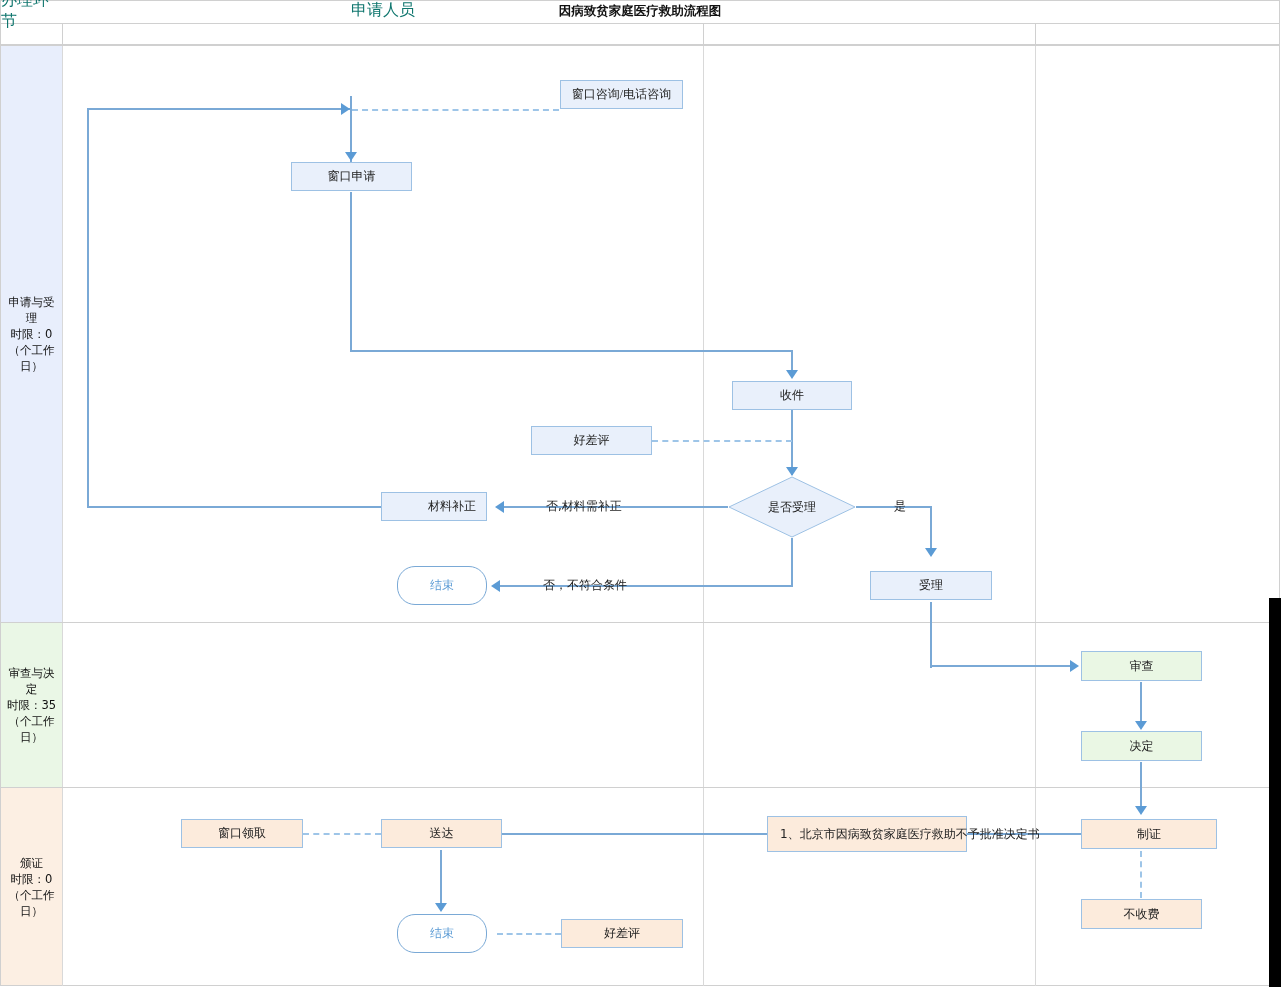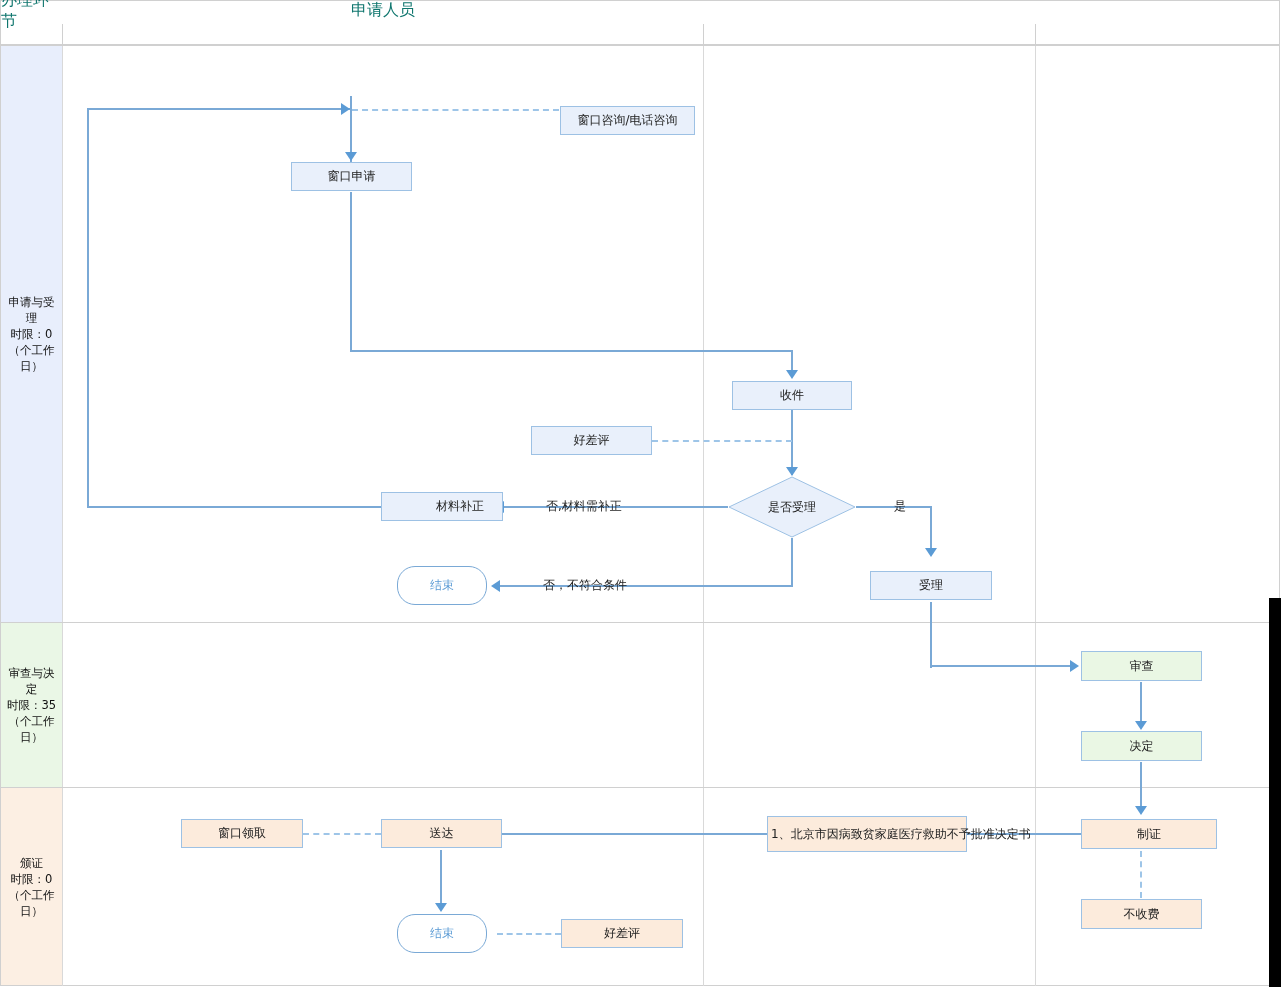--- a/index.html
+++ b/index.html
@@ -55,20 +55,21 @@
   .edge-label{position:absolute;font-size:12px;color:#222;background:transparent;white-space:nowrap;}
 
   .scroll-strip{position:absolute;background:#000;}
 </style>
 </head>
 <body>
 
 <div id="page">
   <div class="frame"></div>
 
+  <div class="title-bar">因病致贫家庭医疗救助流程图</div>
 
   <div class="hdr-row"></div>
   <div class="hdr-cell" style="left:1px;width:61px;">办理环节</div>
   <div class="hdr-cell" style="left:63px;width:640px;">申请人员</div>
 
   <div class="hdr-sep" style="left:62px;height:21px;"></div>
   <div class="hdr-sep" style="left:703px;height:21px;"></div>
   <div class="hdr-sep" style="left:1035px;height:21px;"></div>
 
   <div class="lane-sep" style="left:62px;top:45px;height:941px;"></div>
@@ -147,50 +148,50 @@
   <div class="arw arw-l" style="left:493px;top:828px;"></div>
 
   <div class="dash-h" style="left:303px;top:833px;width:78px;"></div>
 
   <div class="ln ln-v" style="left:440px;top:850px;height:57px;"></div>
   <div class="arw arw-d" style="left:435px;top:903px;"></div>
 
   <div class="dash-h" style="left:497px;top:933px;width:64px;"></div>
 
 
-  <div class="node n-blue" style="left:560px;top:106px;width:135px;height:29px;">窗口咨询/电话咨询</div>
+  <div class="node n-blue" style="left:560px;top:80px;width:123px;height:29px;font-family:Liberation Serif, serif;">窗口咨询/电话咨询</div>
 
   <div class="node n-blue" style="left:291px;top:162px;width:121px;height:29px;">窗口申请</div>
 
   <div class="node n-blue" style="left:732px;top:381px;width:120px;height:29px;">收件</div>
 
   <div class="node n-blue" style="left:531px;top:426px;width:121px;height:29px;">好差评</div>
 
-  <div class="node n-blue" style="left:381px;top:492px;width:122px;height:29px;padding-left:36px;">材料补正</div>
+  <div class="node n-blue" style="left:381px;top:492px;width:106px;height:29px;padding-left:36px;">材料补正</div>
 
   <div class="diamond" style="left:728px;top:476px;width:128px;height:62px;">
     <svg class="shape" viewBox="0 0 128 62" preserveAspectRatio="none">
       <polygon points="64,1 127,31 64,61 1,31" fill="#e9f0fb" stroke="#9dc1e4" stroke-width="1"></polygon>
     </svg>
     <div class="txt">是否受理</div>
   </div>
 
   <div class="node n-round" style="left:397px;top:566px;width:90px;height:39px;">结束</div>
 
   <div class="node n-blue" style="left:870px;top:571px;width:122px;height:29px;">受理</div>
 
   <div class="node n-green" style="left:1081px;top:651px;width:121px;height:30px;">审查</div>
 
   <div class="node n-green" style="left:1081px;top:731px;width:121px;height:30px;">决定</div>
 
   <div class="node n-orange" style="left:181px;top:819px;width:122px;height:29px;">窗口领取</div>
 
   <div class="node n-orange" style="left:381px;top:819px;width:121px;height:29px;">送达</div>
 
-  <div class="node n-orange n-overflow" style="left:767px;top:816px;width:200px;height:36px;justify-content:flex-start;padding-left:3px;">1、北京市因病致贫家庭医疗救助不予批准决定书</div>
+  <div class="node n-orange n-overflow" style="left:767px;top:816px;width:200px;height:36px;justify-content:flex-start;padding-left:12px;">1、北京市因病致贫家庭医疗救助不予批准决定书</div>
 
   <div class="node n-orange" style="left:1081px;top:819px;width:136px;height:30px;">制证</div>
 
   <div class="node n-orange" style="left:1081px;top:899px;width:121px;height:30px;">不收费</div>
 
   <div class="node n-round" style="left:397px;top:914px;width:90px;height:39px;">结束</div>
 
   <div class="node n-orange" style="left:561px;top:919px;width:122px;height:29px;">好差评</div>
 
   <div class="edge-label" style="left:546px;top:498px;">否,材料需补正</div>

